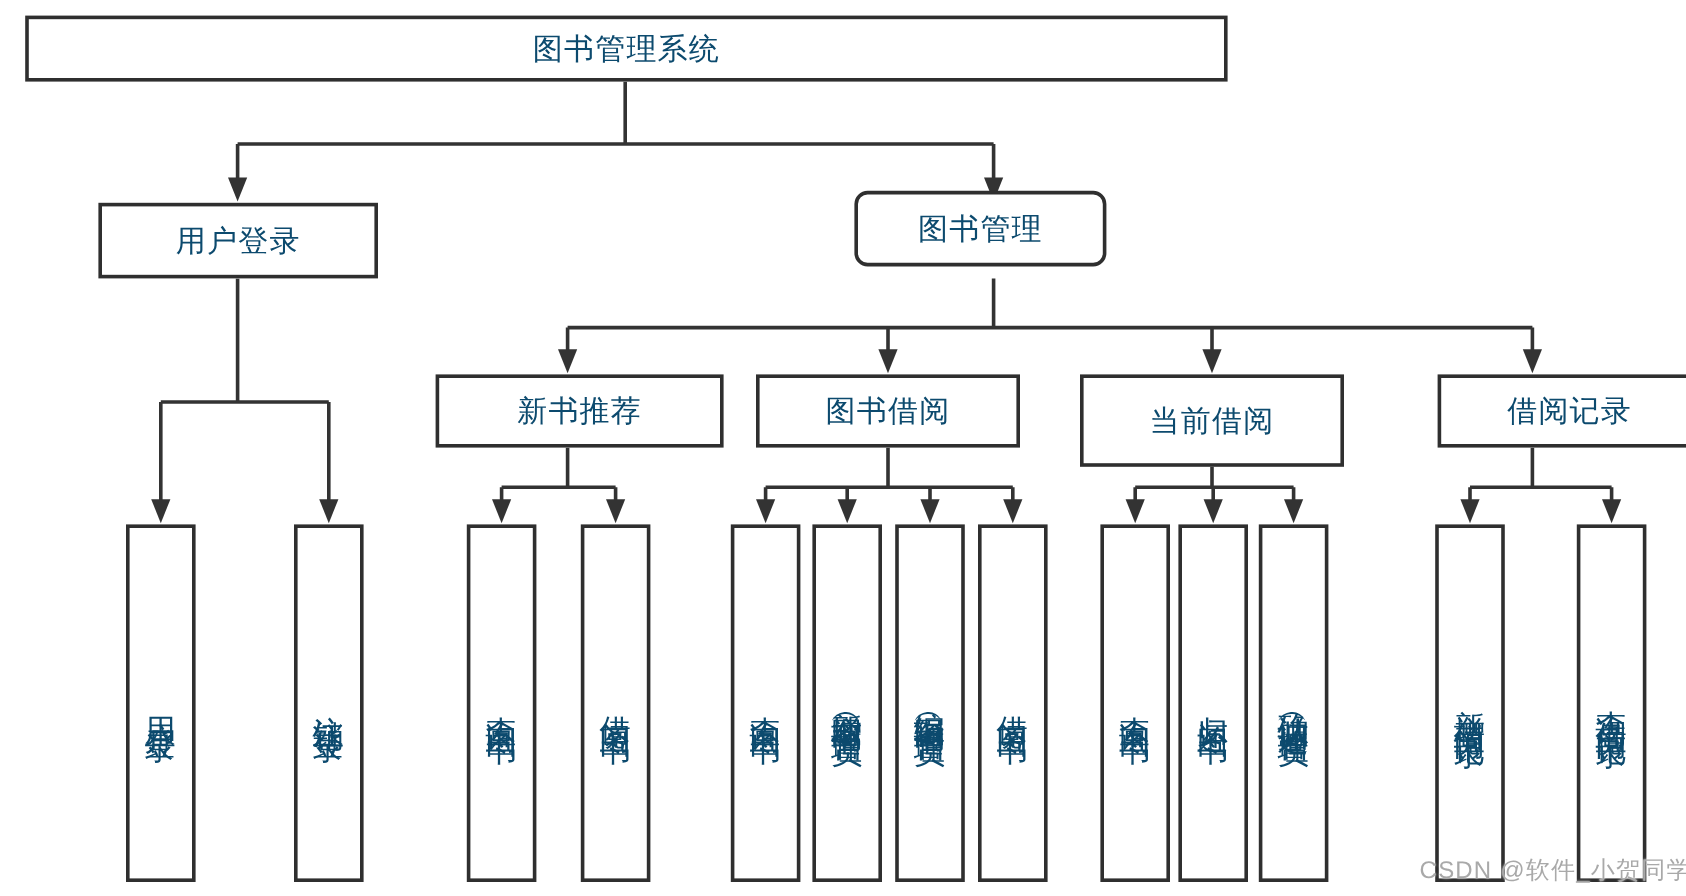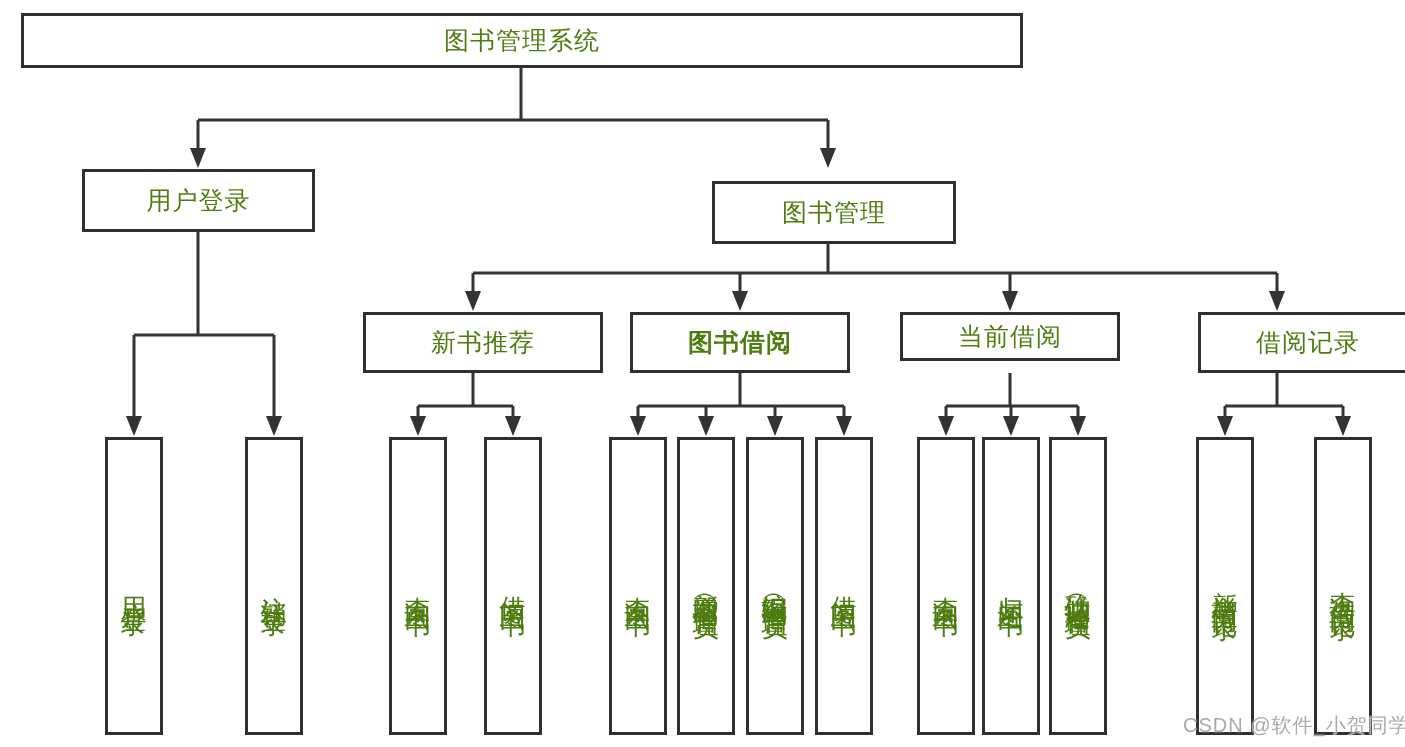--- a/index.html
+++ b/index.html
@@ -15,21 +15,21 @@
     position: absolute;
     left: 0; top: 0;
     width: 1405px; height: 747px;
     z-index: 1;
   }
   .box {
     position: absolute;
     box-sizing: border-box;
     background: #ffffff;
     border: 3px solid #2f2f2f;
-    color: #4d7c0f;
+    color: #0c4a6e;
     display: flex;
     align-items: center;
     justify-content: center;
     z-index: 2;
     text-align: center;
   }
   .h-label { font-size: 25px; letter-spacing: 1px; white-space: nowrap; }
   .leaf {
     writing-mode: vertical-lr;
     text-orientation: mixed;
@@ -94,25 +94,25 @@
       <polygon points="1003,416 1019,416 1011,436"></polygon>
       <polygon points="1070,416 1086,416 1078,436"></polygon>
       <polygon points="1217,416 1233,416 1225,436"></polygon>
       <polygon points="1335,416 1351,416 1343,436"></polygon>
     </g>
   </svg>
 
   <div class="box h-label" style="left:21px; top:13px; width:1002px; height:55px;">图书管理系统</div>
 
   <div class="box h-label" style="left:82px; top:169px; width:233px; height:63px;">用户登录</div>
-  <div class="box h-label" style="left:712px; top:181px; width:244px; height:63px;">图书管理</div>
+  <div class="box h-label" style="left:712px; top:159px; width:210px; height:63px;border-radius:11px;">图书管理</div>
 
   <div class="box h-label" style="left:363px; top:312px; width:240px; height:61px;">新书推荐</div>
-  <div class="box h-label" style="left:630px; top:312px; width:220px; height:61px;font-weight:bold;">图书借阅</div>
-  <div class="box h-label" style="left:900px; top:312px; width:220px; height:49px;">当前借阅</div>
+  <div class="box h-label" style="left:630px; top:312px; width:220px; height:61px;">图书借阅</div>
+  <div class="box h-label" style="left:900px; top:312px; width:220px; height:77px;">当前借阅</div>
   <div class="box h-label" style="left:1167px; top:312px; width:220px; height:61px;margin-left:31px;">借阅记录</div>
 
   <div class="box leaf" style="left:105px; top:437px; width:58px; height:298px;">用户登录</div>
   <div class="box leaf" style="left:245px; top:437px; width:58px; height:298px;">注销登录</div>
 
   <div class="box leaf" style="left:389px; top:437px; width:58px; height:298px;">查询图书</div>
   <div class="box leaf" style="left:484px; top:437px; width:58px; height:298px;">借阅图书</div>
 
   <div class="box leaf" style="left:609px; top:437px; width:58px; height:298px;">查询图书</div>
   <div class="box leaf leaf--long" style="left:677px; top:437px; width:58px; height:298px;">新增图书（管理员）</div>

